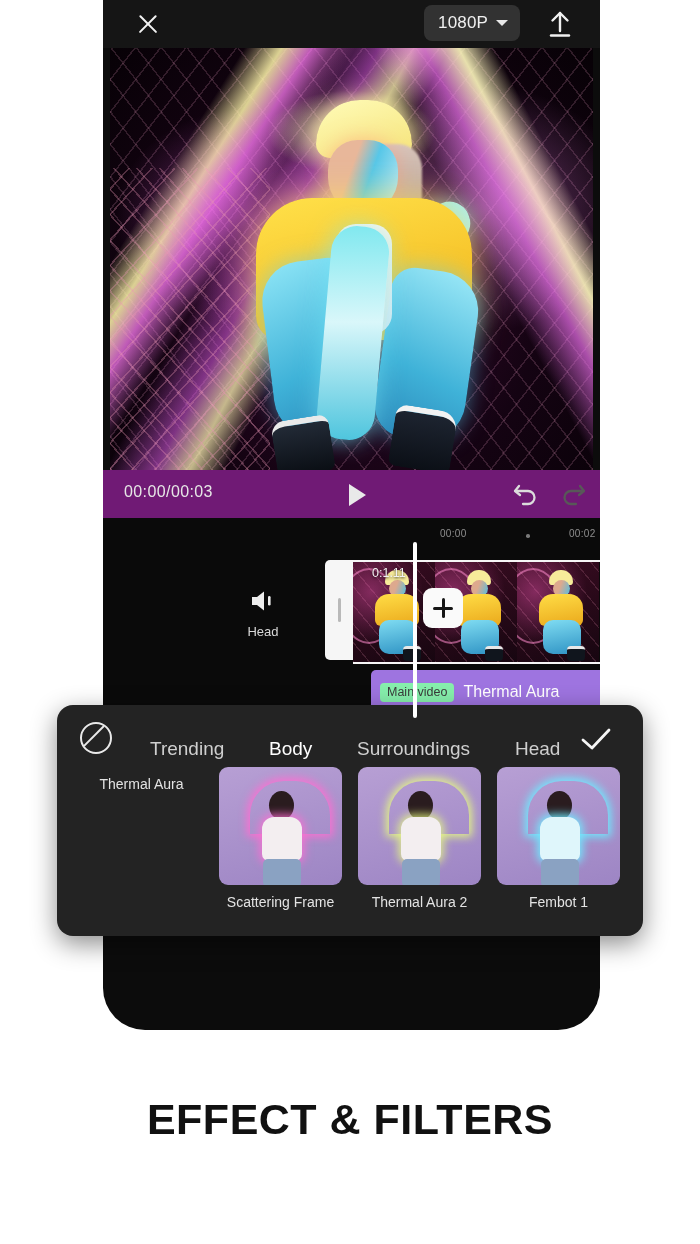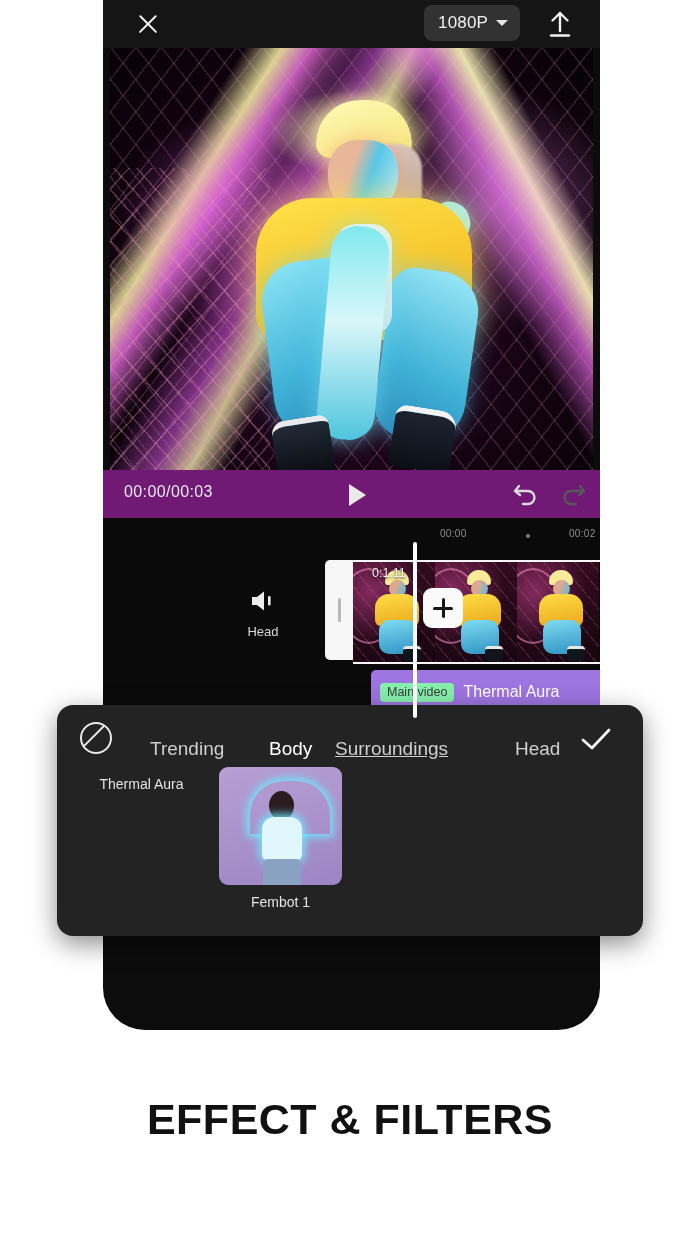--- a/index.html
+++ b/index.html
@@ -463,21 +463,21 @@
     cursor: pointer;
     white-space: nowrap;
     margin-top: 12px;
   }
   .tab.active {
     color: #ffffff;
     font-weight: normal;
   }
   #tab-0 { left: 93px; }
   #tab-1 { left: 212px; }
-  #tab-2 { left: 278px; text-decoration: underline; }
+  #tab-2 { left: 300px; }
   #tab-3 { left: 458px; }
   #confirm-btn {
     position: absolute;
     left: 522px; top: 20px;
     width: 34px; height: 30px;
     cursor: pointer;
   }
 
   #effects-list {
     position: absolute;
@@ -711,21 +711,43 @@
       </svg>
     </div>
   </div>
 
   <div id="effects-list">
 
     <div class="effect-item selected">
       <div class="effect-name">Thermal Aura</div>
     </div>
 
-
+    <div class="effect-item">
+      <div class="effect-thumb">
+        <div class="sil girl glow-pink">
+          <div class="arms"></div>
+            <div class="head"></div>
+            <div class="torso"></div>
+            <div class="jeans"></div>
+        </div>
+      </div>
+      <div class="effect-name">Scattering Frame</div>
+    </div>
+
+    <div class="effect-item">
+      <div class="effect-thumb">
+        <div class="sil girl glow-yellow">
+          <div class="arms"></div>
+            <div class="head"></div>
+            <div class="torso"></div>
+            <div class="jeans"></div>
+        </div>
+      </div>
+      <div class="effect-name">Thermal Aura 2</div>
+    </div>
 
     <div class="effect-item">
       <div class="effect-thumb">
         <div class="sil girl glow-cyan">
           <div class="arms"></div>
             <div class="head"></div>
             <div class="torso"></div>
             <div class="jeans"></div>
         </div>
       </div>

